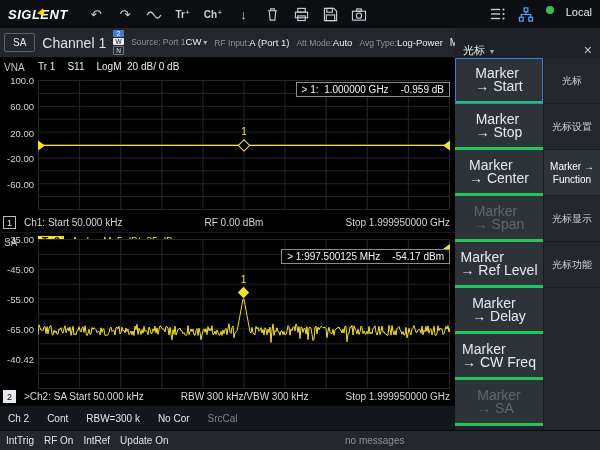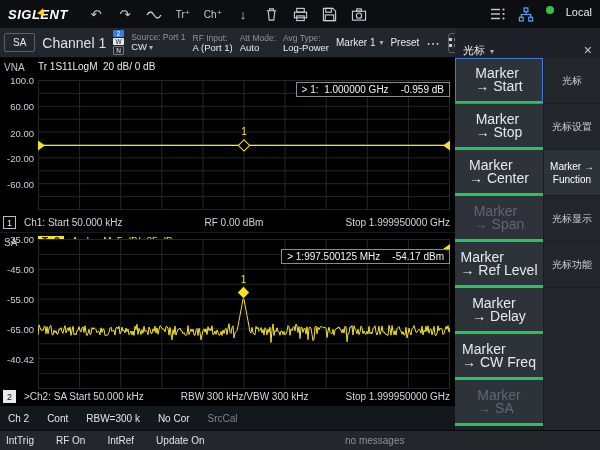--- a/index.html
+++ b/index.html
@@ -5,48 +5,48 @@
 *{margin:0;padding:0;box-sizing:border-box}
 html,body{width:600px;height:450px;background:#000}
 body{font-family:"Liberation Sans","DejaVu Sans",sans-serif}
 .app{position:relative;width:600px;height:450px;background:#5eead4;color:#dde0e4;font-size:11px;overflow:hidden}
 
 .titlebar{position:absolute;top:0;left:0;right:0;height:28px;background:#0c0e11;display:flex;align-items:center;padding:0 8px;gap:6px}
 .logo{font-weight:bold;font-style:italic;font-size:13px;color:#fff;letter-spacing:.5px;margin-right:14px;position:relative}
 .logo .accent{position:absolute;right:22px;top:1px;width:0;height:0;border-left:4px solid transparent;border-right:4px solid transparent;border-bottom:7px solid #ffd400;transform:rotate(18deg)}
 .tb-group{display:flex;align-items:center;gap:13px}
 .t-icon{min-width:16px;height:16px;display:inline-flex;align-items:center;justify-content:center;color:#c9cdd2;font-size:13px;cursor:default}
-.t-icon.txt{font-size:10px;font-weight:normal;letter-spacing:0}
+.t-icon.txt{font-size:10px;font-weight:bold;letter-spacing:0}
 .t-icon svg{display:block}
 .tb-right{margin-left:auto;display:flex;align-items:flex-start;gap:12px}
 .dot{width:8px;height:8px;border-radius:50%;background:#35c24a;display:inline-block}
 .local{color:#e8eaee;font-size:11px}
 
 .menubar{position:absolute;top:28px;left:0;width:455px;height:30px;background:#23272d;border-bottom:1px solid #07090b;display:flex;align-items:center;gap:7px;padding:0 4px;white-space:nowrap;overflow:hidden}
 .sa-btn{border:1px solid #5a6068;border-radius:2px;padding:3px 8px;font-size:10px;color:#e8eaee}
 .chan-label{font-size:14px;color:#dfe3e7}
 .badges{display:flex;flex-direction:column;gap:1px}
 .badge-mini{font-size:6.5px;line-height:7px;width:11px;text-align:center;border-radius:1px}
 .badge-mini.b0{background:#3a7fd5;color:#fff}
 .badge-mini.b1{background:#e8eaee;color:#14171b}
 .badge-mini.b2{border:1px solid #767c84;color:#dfe3e7}
-.field{display:flex;flex-direction:column;line-height:10px;justify-content:center}
+.field{display:flex;flex-direction:row;line-height:10px;justify-content:center}
 .field .lab{color:#8d939b;font-size:8.5px}
 .field .val{color:#eceef1;font-size:9.5px}
 .caret{color:#aab0b7;font-size:8px;margin-left:2px}
 .mb-btn{color:#e8eaee;font-size:10px;display:flex;align-items:center;gap:2px}
 .more{font-size:14px;letter-spacing:1px;color:#d6dade}
 .keypad{border:1px solid #5a6068;border-radius:3px;width:24px;height:20px;display:flex;align-items:center;justify-content:center}
 
 .plots{position:absolute;top:58px;left:0;width:455px;height:348px;background:#000}
 .panel{position:absolute;left:0;width:455px;height:174px}
 .panel.vna{top:0}
 .panel.sa{top:174px;border-top:1px solid #17191c}
 .panel-tag{position:absolute;left:4px;top:4px;color:#c4c8cd;font-size:10px}
-.trace-hdr{position:absolute;left:38px;top:3px;font-size:10px;color:#e8eaee;display:flex;gap:0;align-items:center}
+.trace-hdr{position:absolute;left:38px;top:3px;font-size:10px;color:#e8eaee;display:flex;gap:12px;align-items:center}
 .trace-hdr.sa-hdr{color:#f5e225;gap:8px}
 .tr2-badge{background:#f5e225;color:#111;padding:0 4px;font-size:10px;font-weight:bold}
 .plot-svg{position:absolute;left:38px;background:#000}
 .ytick{position:absolute;left:0;width:34px;text-align:right;font-size:9.5px;color:#cfd3d8}
 .readout{position:absolute;right:5px;border:1px solid #878c93;background:rgba(0,0,0,.85);padding:1px 5px;font-size:10px;color:#f2f4f6;display:flex;align-items:center}
 .readout .gap{width:12px}
 .pfooter{position:absolute;left:3px;right:5px;bottom:3px;display:flex;align-items:center;gap:8px;font-size:10px;color:#d3d7db}
 .pfooter .sp{flex:1}
 .ch-badge{border:1px solid #b9bdc2;color:#eceef1;font-size:9px;width:13px;height:13px;display:inline-flex;align-items:center;justify-content:center}
 .ch-badge.active{background:#e8eaee;color:#111;border-color:#e8eaee}
@@ -58,21 +58,21 @@
 .sb-actions{width:88px;display:flex;flex-direction:column}
 .sb-btn{height:46px;background:#2e333a;border-bottom:3px solid #22c55e;color:#e6e9ed;font-size:14px;display:flex;align-items:center;justify-content:center;text-align:left;white-space:pre-line;line-height:13px}
 .sb-btn.focused{outline:1px solid #3a7fd5;outline-offset:-1px}
 .sb-btn.disabled{color:#60666e}
 .sb-tabs{flex:1;display:flex;flex-direction:column;background:#23272d;border-left:1px solid #181b20}
 .sb-tab{height:46px;color:#cfd3d8;font-size:10px;border-bottom:1px solid #1a1d22;display:flex;align-items:center;justify-content:center;text-align:center;white-space:pre-line;line-height:13px}
 .sb-tab.active{background:#2e333a;color:#fff}
 
 .ch-status{position:absolute;top:406px;left:0;width:455px;height:24px;background:#14171b;display:flex;align-items:center;gap:18px;padding:0 8px;font-size:10px;color:#e3e6ea}
 .ch-status .dim{color:#7c838b}
-.statusbar{position:absolute;top:430px;left:0;right:0;height:20px;background:#23272c;border-top:1px solid #0a0c0e;display:flex;align-items:center;gap:22px;padding:0 6px;font-size:10px;color:#dfe3e7}
+.statusbar{position:absolute;top:430px;left:0;right:0;height:20px;background:#23272c;border-top:1px solid #0a0c0e;display:flex;align-items:center;gap:10px;padding:0 6px;font-size:10px;color:#dfe3e7}
 .statusbar .msg{position:absolute;left:345px;color:#8b9198}
 </style>
 </head>
 <body>
 
 <div class="app">
 
   <header class="titlebar">
     <div class="logo"><span>SIGLENT</span><span class="accent"></span></div>
     <div class="tb-group">

